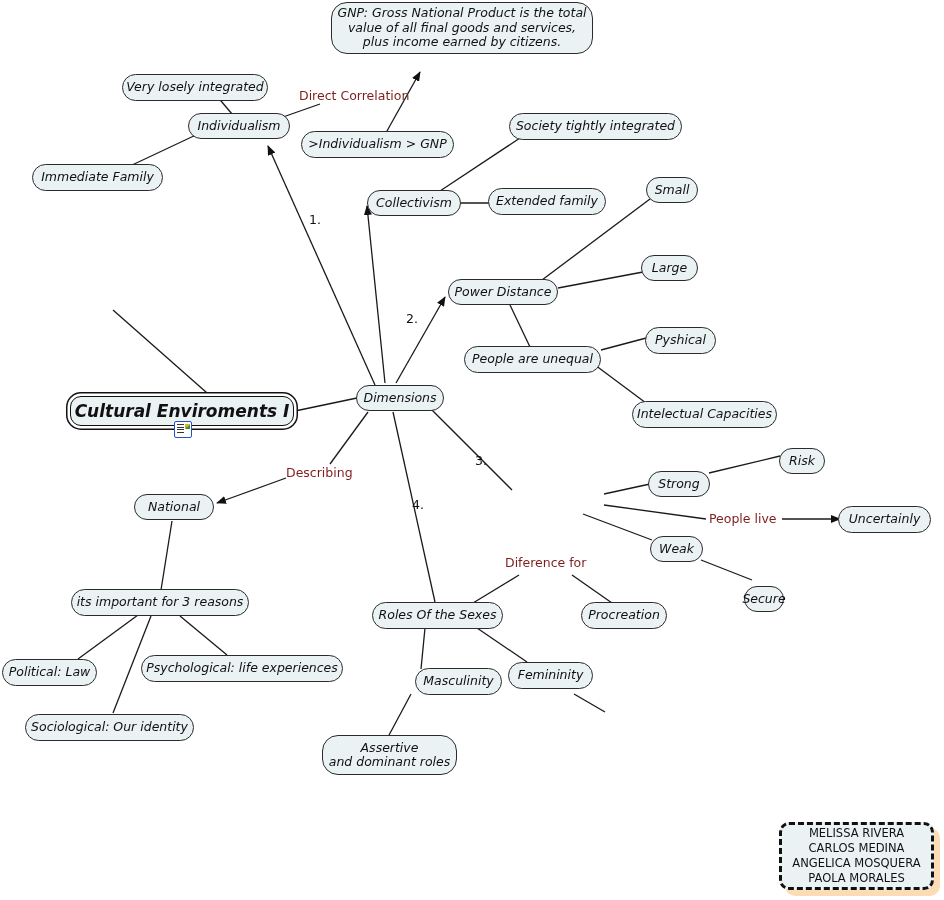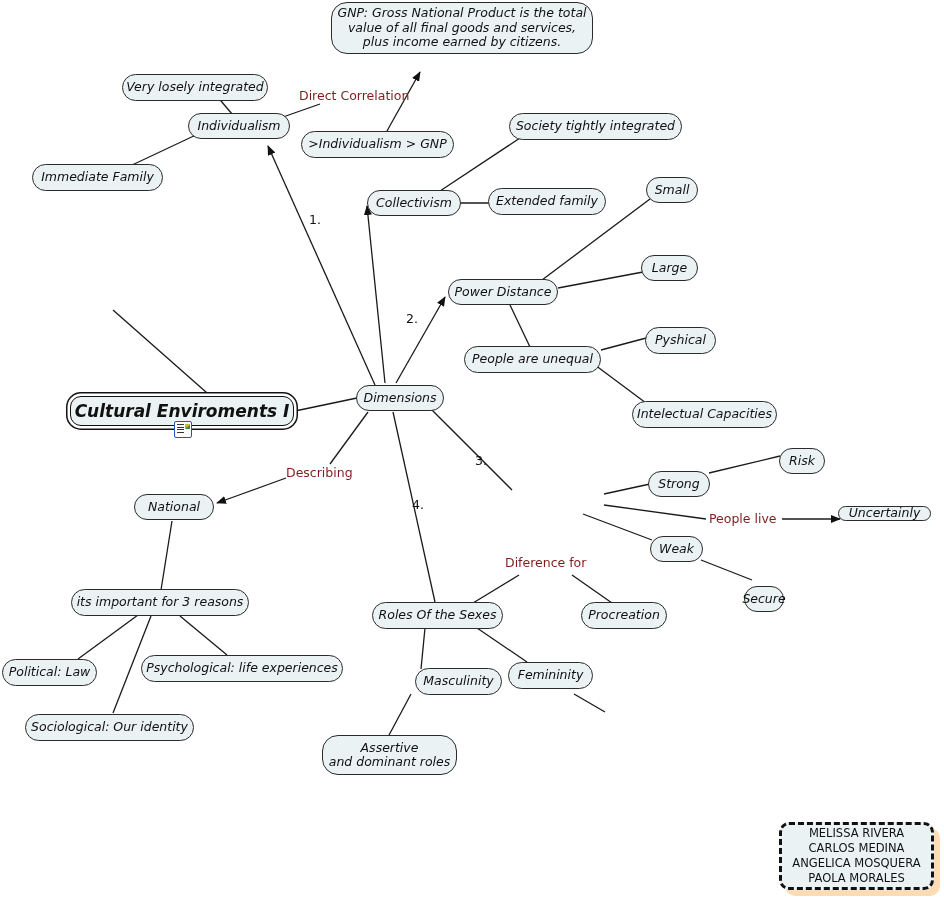--- a/index.html
+++ b/index.html
@@ -230,21 +230,21 @@
     <span class="pic"></span>
   </div>
 
   <div class="node" style="left:356px; top:385px; width:88px; height:26px;">Dimensions</div>
 
   <div class="node" style="left:779px; top:448px; width:46px; height:26px;">Risk</div>
 
   <div class="node" style="left:648px; top:471px; width:62px; height:26px;">Strong</div>
 
 
-  <div class="node" style="left:838px; top:506px; width:93px; height:15px;">Uncertainly</div>
+  <div class="node" style="left:838px; top:506px; width:93px; height:27px;">Uncertainly</div>
 
   <div class="node" style="left:650px; top:536px; width:53px; height:26px;">Weak</div>
 
   <div class="node" style="left:744px; top:566px; width:40px; height:26px;margin-top:20px;">Secure</div>
 
   <div class="node" style="left:134px; top:494px; width:80px; height:26px;">National</div>
 
   <div class="node" style="left:71px; top:589px; width:178px; height:27px;">its important for 3 reasons</div>
 
   <div class="node" style="left:2px; top:659px; width:95px; height:27px;">Political: Law</div>

